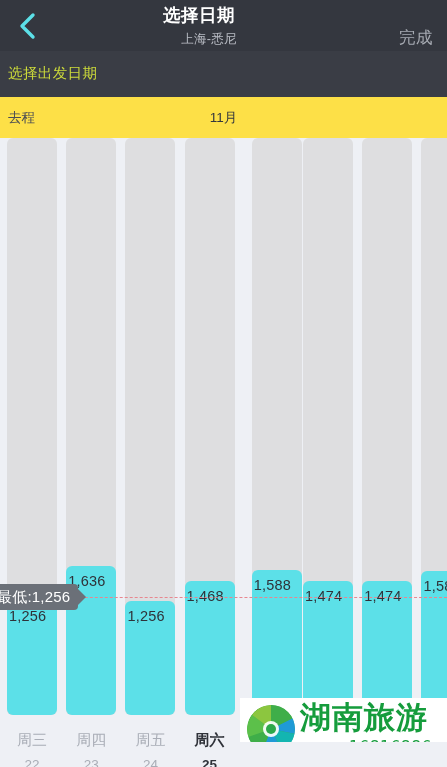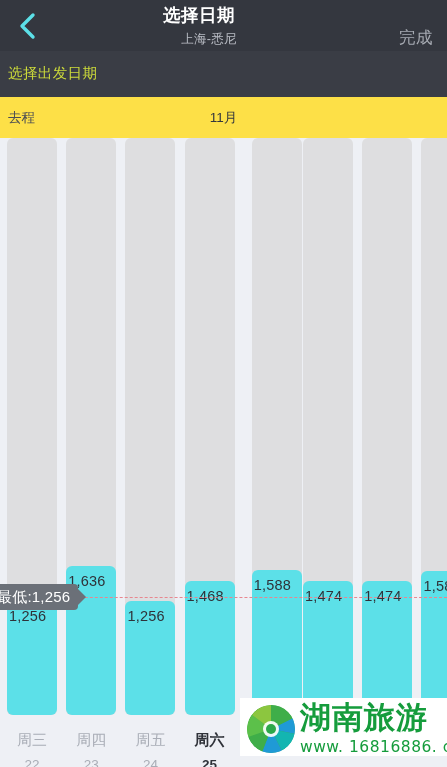--- a/index.html
+++ b/index.html
@@ -211,21 +211,21 @@
     border-bottom: 9px solid transparent;
     border-left: 9px solid #6b7078;
   }
 
   
   .watermark {
     position: absolute;
     left: 240px;
     top: 698px;
     width: 207px;
-    height: 58px;
+    height: 44px;
     background: #ffffff;
     overflow: hidden;
   }
   .wm-logo {
     position: absolute;
     left: 6px; top: 6px;
     width: 50px; height: 50px;
   }
   .wm-text {
     position: absolute;

